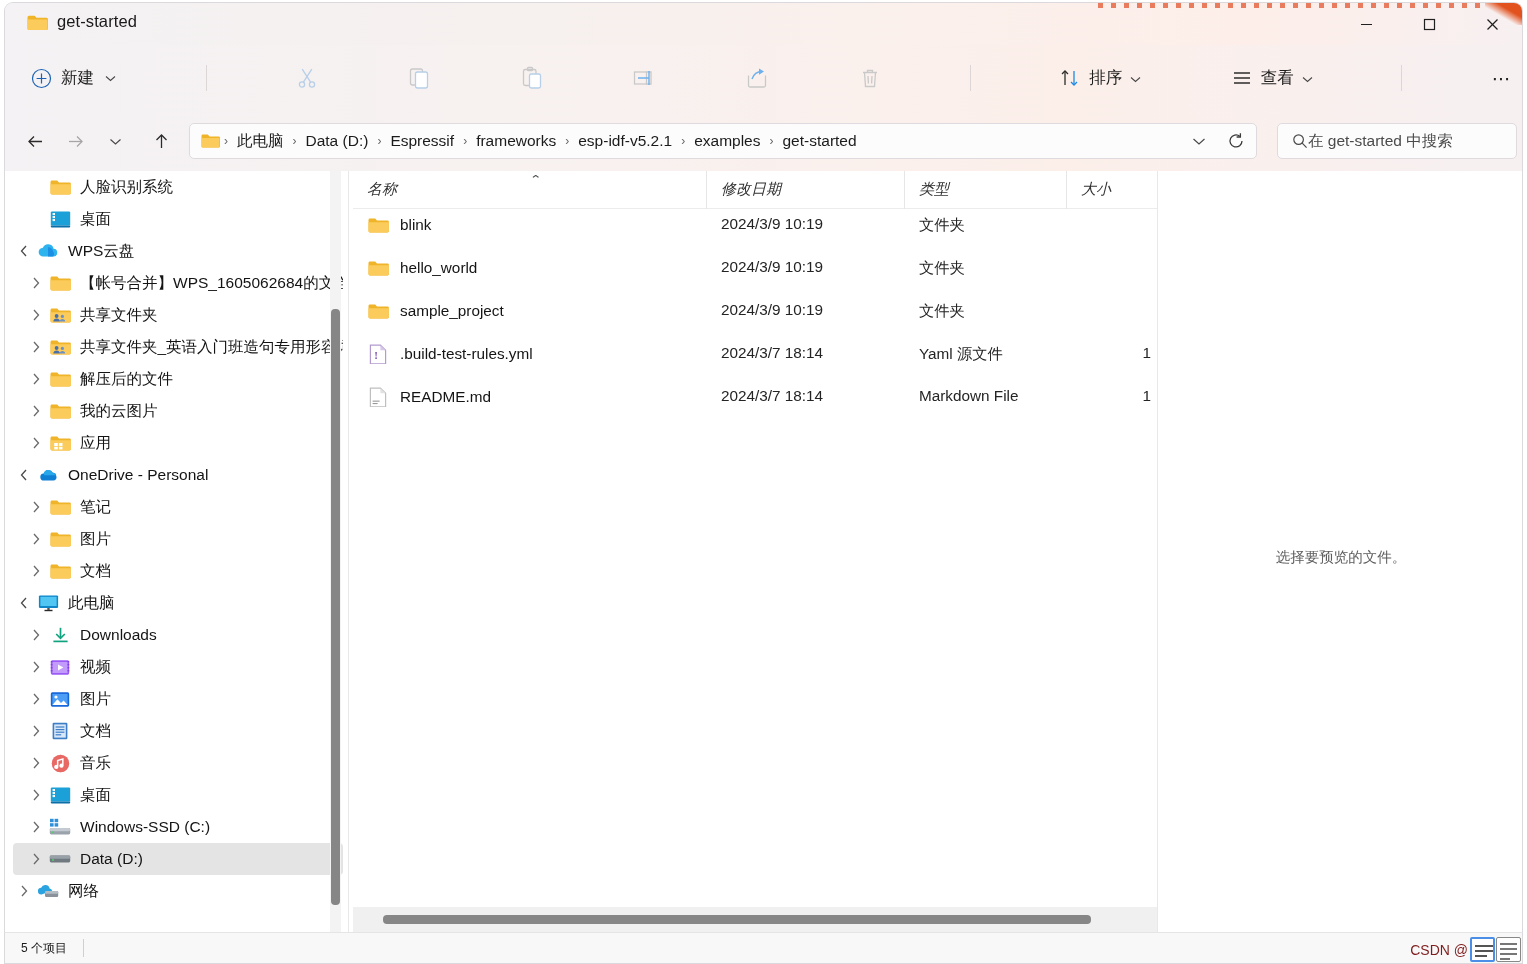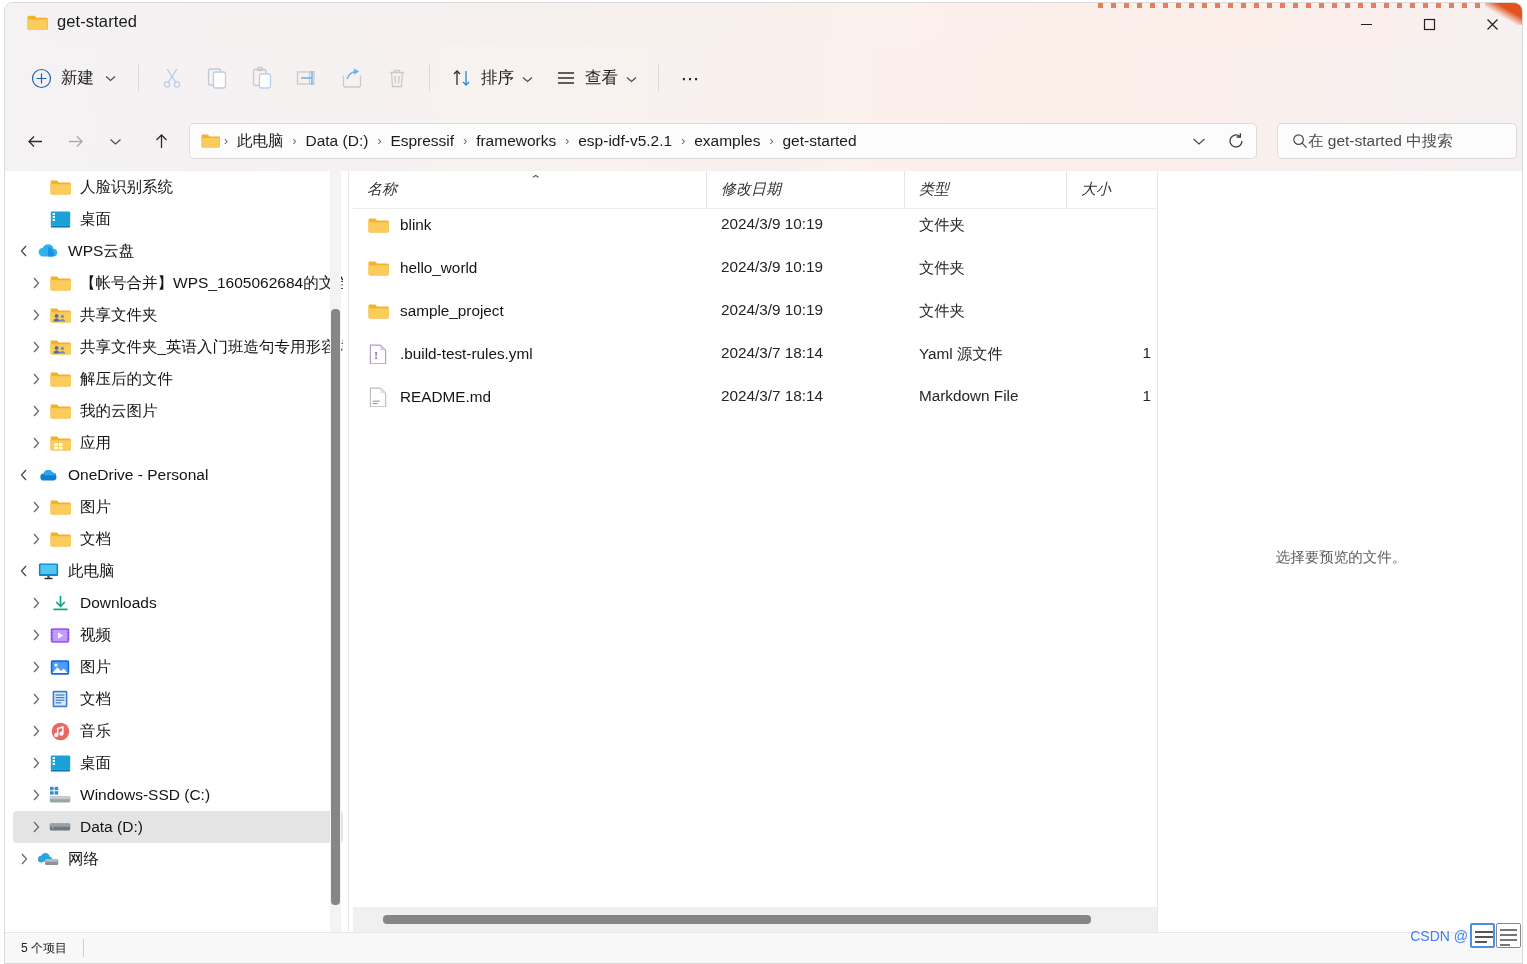--- a/index.html
+++ b/index.html
@@ -70,20 +70,21 @@
   }
 
   
   .toolbar {
     position: absolute;
     left: 0; top: 42px;
     width: 1519px; height: 66px;
     background: linear-gradient(95deg, #f4f2f4 0%, #f8f1ef 40%, #fcefea 70%, #f6f0f1 100%);
     display: flex; align-items: center;
     padding-left: 18px;
+    justify-content: space-between;
   }
   .tb-new {
     display: flex; align-items: center; gap: 9px;
     height: 38px; padding: 0 12px 0 8px;
     border-radius: 5px; cursor: default;
   }
   .tb-new-label { font-size: 16.5px; color: #1d1d1d; }
   .tb-new-chev { font-size: 10px; color: #555; margin-left: 2px; }
   .tb-sep {
     width: 1px; height: 26px;
@@ -312,23 +313,23 @@
   }
   .status-text {
     font-size: 12px; color: #1c1c1c; margin-left: 16px;
   }
   .status-sep {
     width: 1px; height: 18px; background: #d0d0d0; margin-left: 16px;
   }
 
   
   .watermark {
-    position: absolute; right: 6px; bottom: 16px;
+    position: absolute; right: 6px; bottom: 2px;
     display: flex; align-items: center;
-    font-size: 14px; color: #3b82f6;
+    font-size: 14px; color: #7f1d1d;
     z-index: 50;
   }
   .wm-badge {
     width: 25px; height: 25px; margin-left: 2px;
     border: 2px solid #4a8ee8; border-radius: 2px;
     background: #fff;
     position: relative; overflow: hidden;
   }
   .wm-badge2 {
     width: 25px; height: 25px; margin-left: 1px;
@@ -741,20 +742,34 @@
                 <svg width="8" height="12" viewBox="0 0 8 12">
                   <path d="M2 1 L6.5 6 L2 11" fill="none" stroke="#6a6a6a" stroke-width="1.3"></path>
                 </svg>
               </span>
               <span class="nav-icon">
                 <svg width="21" height="17" viewBox="0 0 21 17">
                   <path d="M0.5 3a1.4 1.4 0 0 1 1.4-1.4h5.3l1.8 2h10.5a1.4 1.4 0 0 1 1.4 1.4v9a1.4 1.4 0 0 1-1.4 1.4H1.9A1.4 1.4 0 0 1 .5 14z" fill="#F0B429"></path>
                   <path d="M0.5 5.3h20.4v8.7a1.4 1.4 0 0 1-1.4 1.4H1.9A1.4 1.4 0 0 1 .5 14z" fill="#FBCC5C"></path>
                 </svg>
               </span>
+              <span class="nav-label">笔记</span>
+            </div>
+            <div class="nav-row depth1">
+              <span class="nav-chev collapsed">
+                <svg width="8" height="12" viewBox="0 0 8 12">
+                  <path d="M2 1 L6.5 6 L2 11" fill="none" stroke="#6a6a6a" stroke-width="1.3"></path>
+                </svg>
+              </span>
+              <span class="nav-icon">
+                <svg width="21" height="17" viewBox="0 0 21 17">
+                  <path d="M0.5 3a1.4 1.4 0 0 1 1.4-1.4h5.3l1.8 2h10.5a1.4 1.4 0 0 1 1.4 1.4v9a1.4 1.4 0 0 1-1.4 1.4H1.9A1.4 1.4 0 0 1 .5 14z" fill="#F0B429"></path>
+                  <path d="M0.5 5.3h20.4v8.7a1.4 1.4 0 0 1-1.4 1.4H1.9A1.4 1.4 0 0 1 .5 14z" fill="#FBCC5C"></path>
+                </svg>
+              </span>
               <span class="nav-label">图片</span>
             </div>
             <div class="nav-row depth1">
               <span class="nav-chev collapsed">
                 <svg width="8" height="12" viewBox="0 0 8 12">
                   <path d="M2 1 L6.5 6 L2 11" fill="none" stroke="#6a6a6a" stroke-width="1.3"></path>
                 </svg>
               </span>
               <span class="nav-icon">
                 <svg width="21" height="17" viewBox="0 0 21 17">

